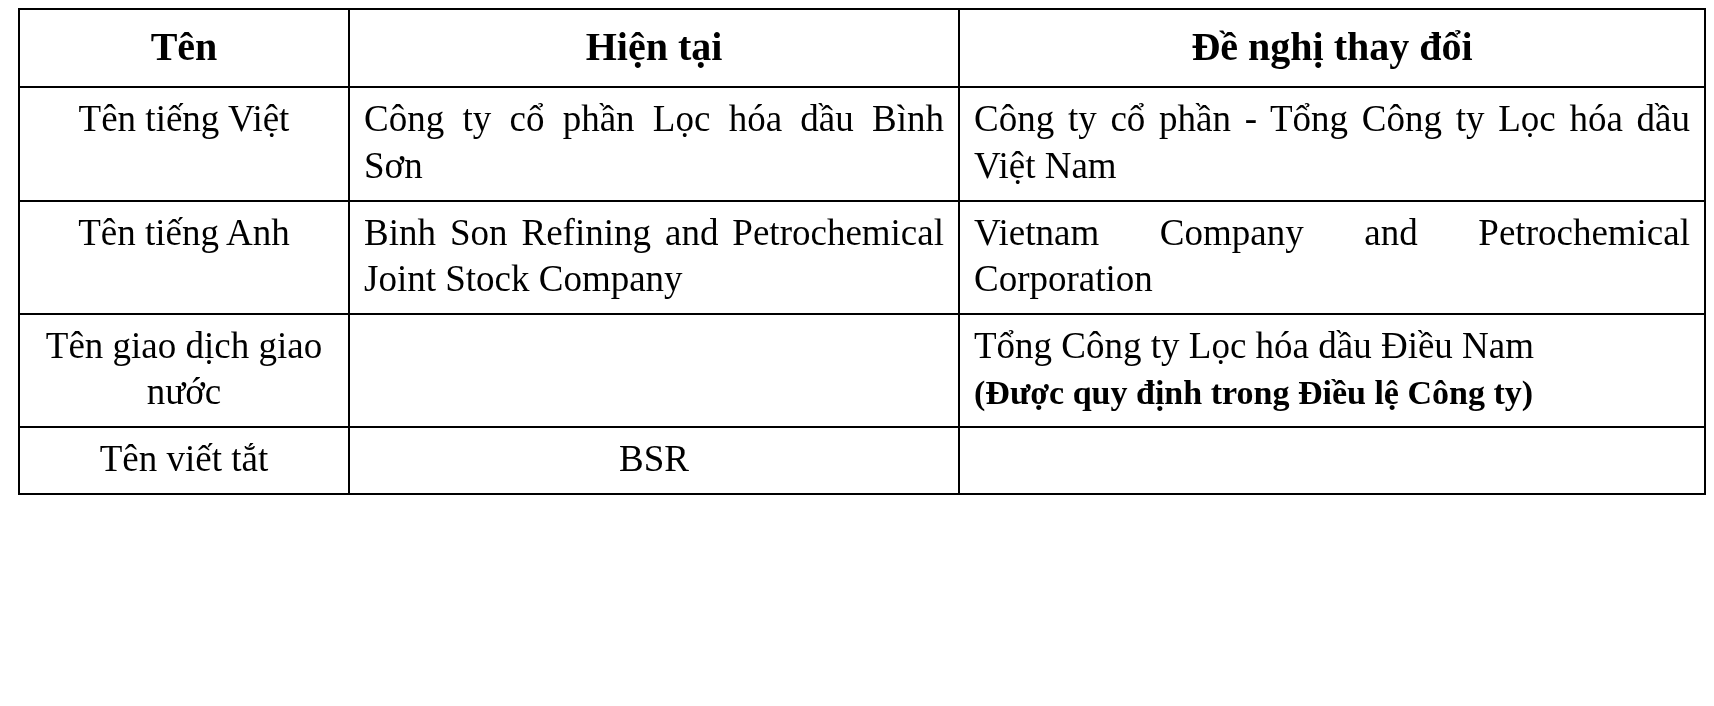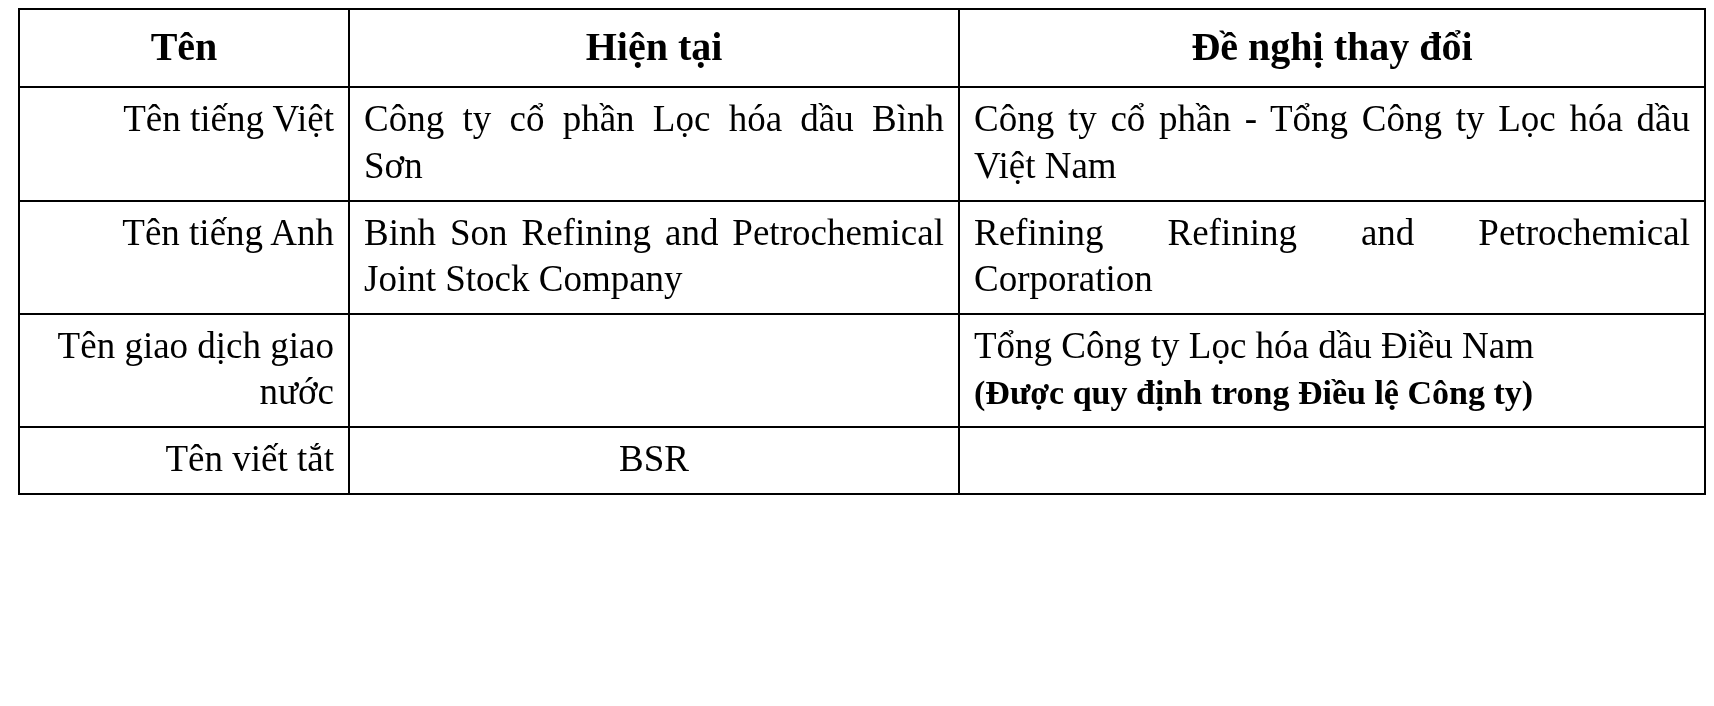--- a/index.html
+++ b/index.html
@@ -41,21 +41,21 @@
   }
   table.name-table thead th {
     text-align: center;
     font-weight: bold;
     font-size: 40px;
     padding: 12px 10px 14px 10px;
     vertical-align: middle;
   }
   td.label {
     vertical-align: middle;
-    text-align: right;
+    text-align: center;
     white-space: normal;
   }
   td.justify {
     text-align: justify;
     text-align-last: left;
     hyphens: none;
   }
   td.center {
     text-align: center;
     vertical-align: middle;
@@ -94,21 +94,21 @@
     </thead>
     <tbody>
       <tr>
         <td class="label">Tên tiếng Việt</td>
         <td class="justify">Công ty cổ phần Lọc hóa dầu Bình Sơn</td>
         <td class="justify">Công ty cổ phần - Tổng Công ty Lọc hóa dầu Việt Nam</td>
       </tr>
       <tr>
         <td class="label">Tên tiếng Anh</td>
         <td class="justify">Binh Son Refining and Petrochemical Joint Stock Company</td>
-        <td class="justify">Refining Refining and Petrochemical Corporation</td>
+        <td class="justify">Vietnam Company and Petrochemical Corporation</td>
       </tr>
       <tr>
         <td class="label">Tên giao dịch giao nước</td>
         <td class="middle"></td>
         <td class="middle">
           <span class="cell-line">Tổng Công ty Lọc hóa dầu Điều Nam</span>
           <span class="note-italic">(Được quy định trong Điều lệ Công ty)</span>
         </td>
       </tr>
       <tr>

